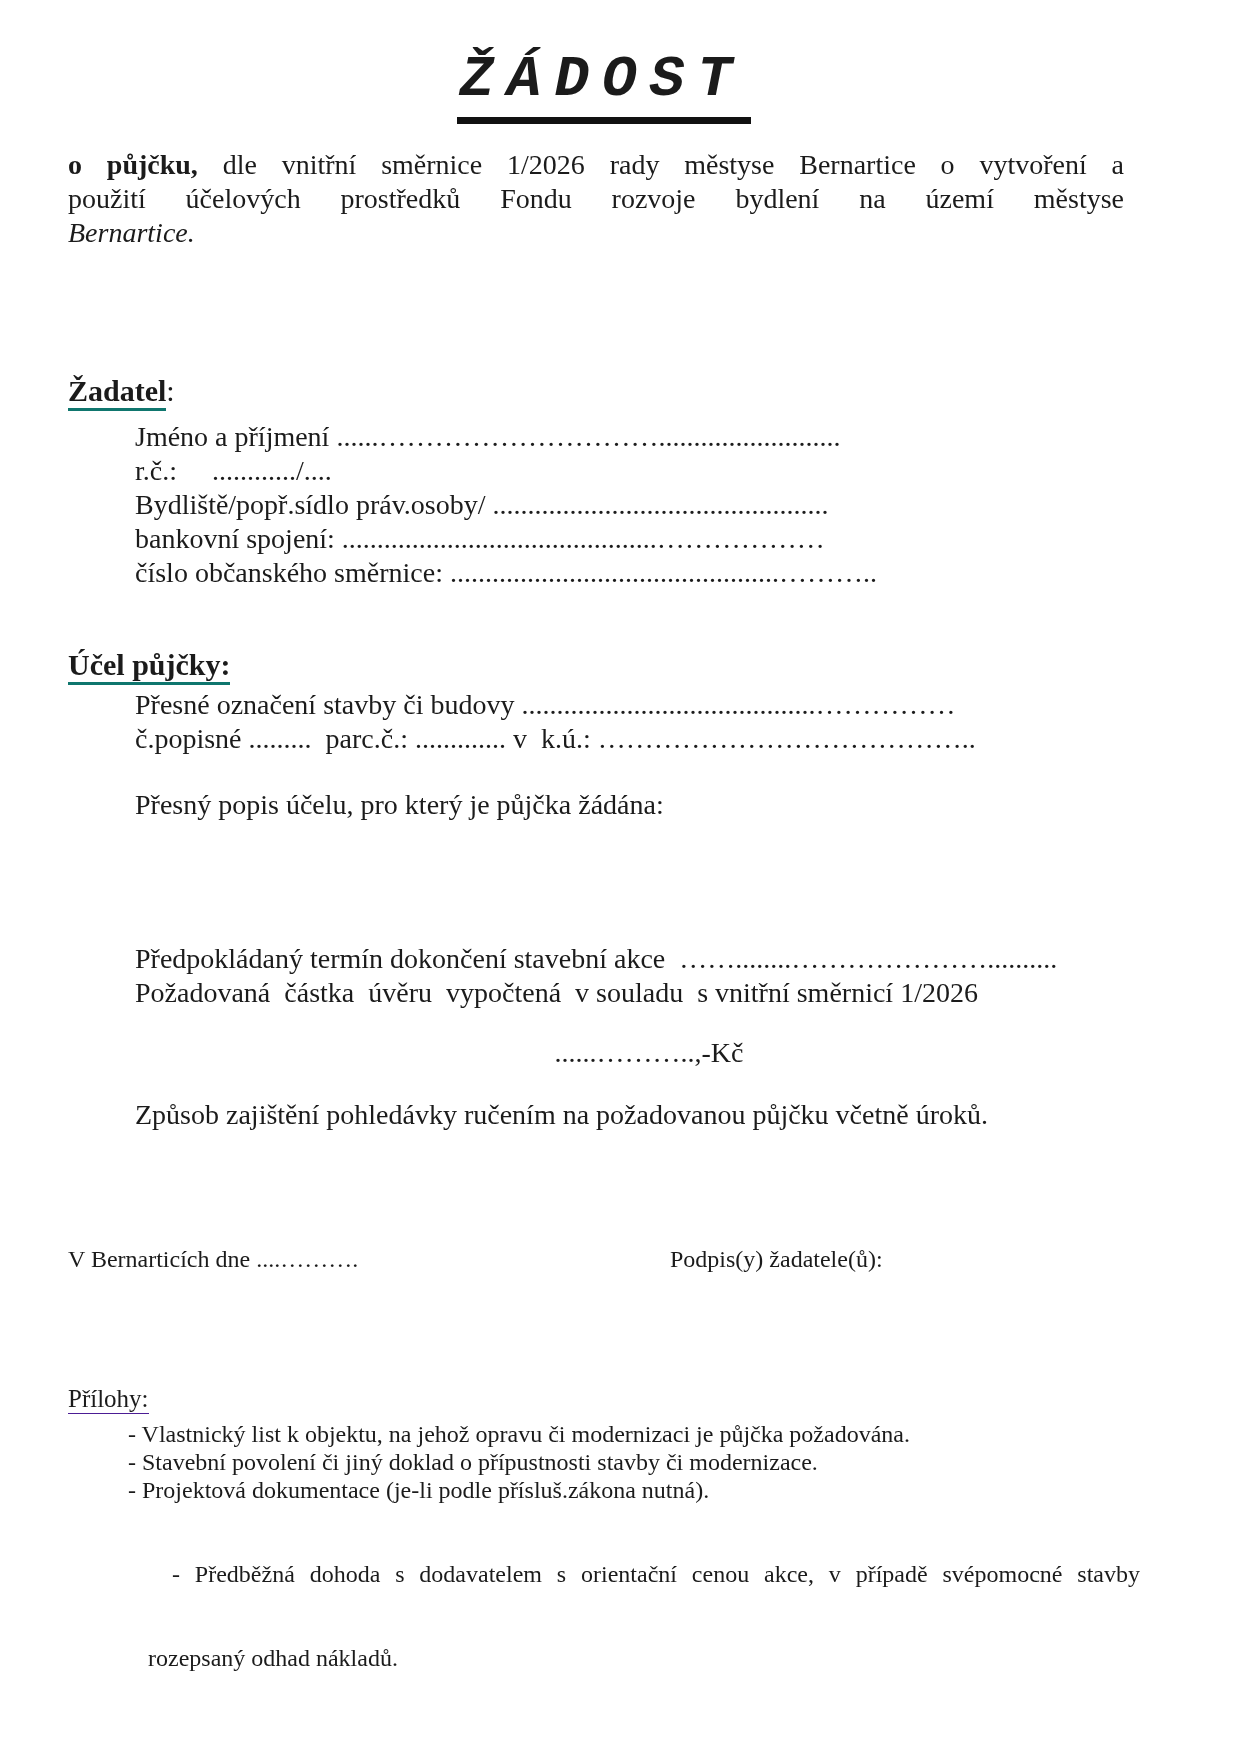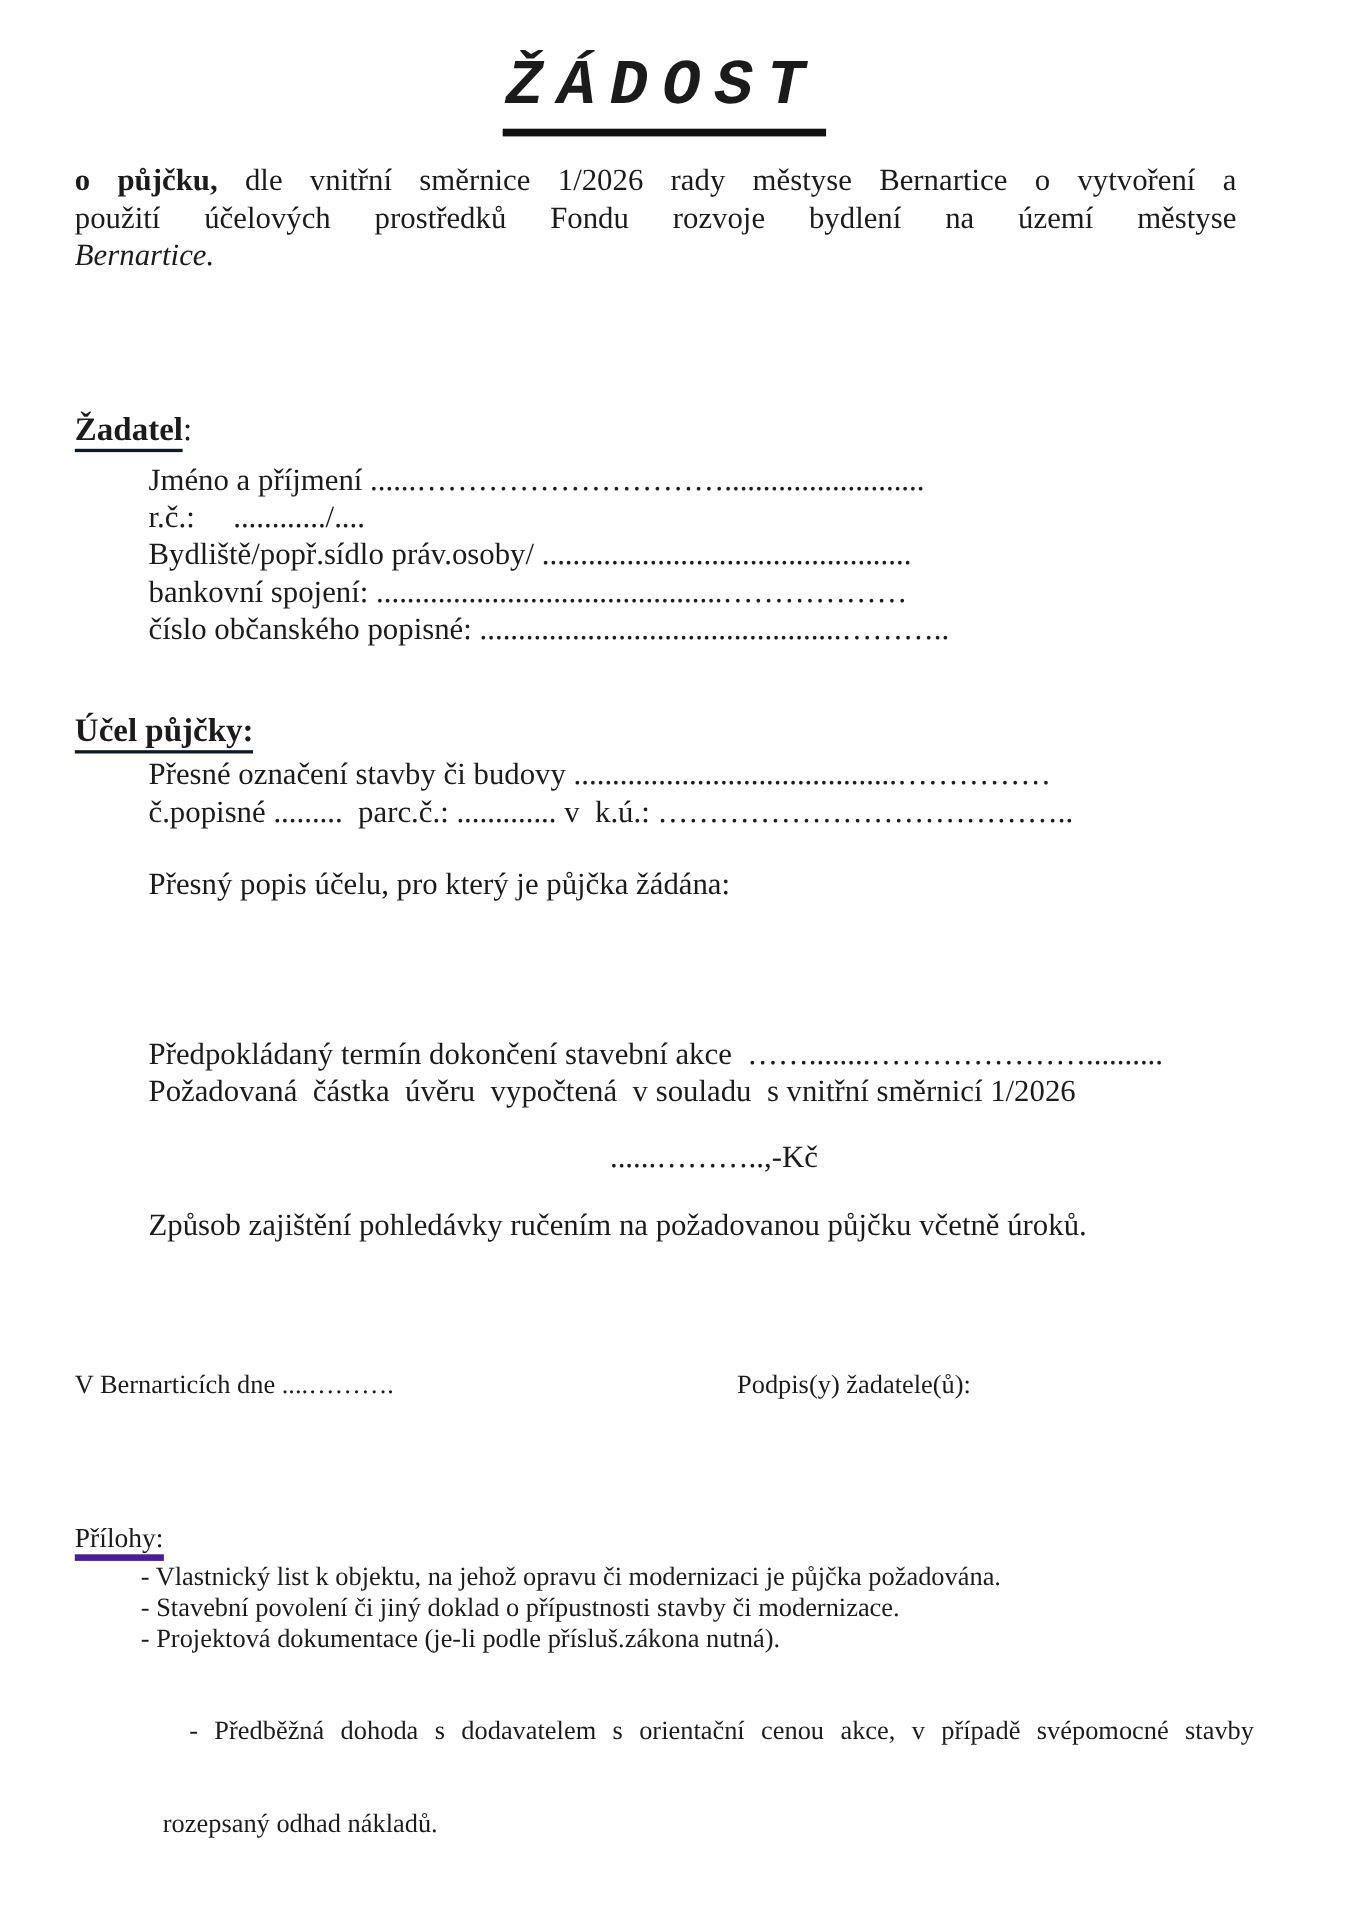--- a/index.html
+++ b/index.html
@@ -30,21 +30,21 @@
     font-family: Liberation Mono, monospace;
   }
   
   .intro { margin: 24px 16px 0 0; font-size: 28px; line-height: 34px; }
   .jline { text-align: justify; text-align-last: justify; }
   .plainline { text-align: left; font-style: italic; }
   
   .sec { margin: 0; font-size: 30px; line-height: 38px; font-weight: bold; }
   .sec-zadatel { margin-top: 122px; }
   .sec-ucel { margin-top: 56px; }
-  .sec .u-thick { border-bottom: 3px solid #0f172a; padding-bottom: 1px; }
+  .sec .u-thick { border-bottom: 3px solid #0f766e; padding-bottom: 1px; }
   .sec .colon { font-weight: normal; }
   
   .fields { margin: 10px 0 0 67px; }
   .fields2 { margin: 4px 0 0 67px; }
   .field {
     font-size: 28px; line-height: 34px;
     white-space: pre-wrap;
   }
   .desc-line { margin: 32px 0 0 67px; }
   .deadline-line { margin: 120px 0 0 67px; }
@@ -63,21 +63,21 @@
     margin-top: 112px;
     height: 32px;
     font-size: 24px; line-height: 30px;
     white-space: pre-wrap;
   }
   .sig-place { position: absolute; left: 0; top: 0; }
   .sig-label { position: absolute; left: 602px; top: 0; }
   
   .attachments { margin-top: 108px; }
   .att-heading { font-size: 25px; line-height: 30px; }
-  .att-heading .u-thin { border-bottom: 6px solid #4c1d95; padding-bottom: 1px; font-family: Liberation Serif, serif; }
+  .att-heading .u-thin { border-bottom: 1px solid #4c1d95; padding-bottom: 1px; font-family: Liberation Serif, serif; }
   .att-list { margin: 6px 0 0 60px; }
   .att-item {
     font-size: 24px; line-height: 28px;
     white-space: pre-wrap;
   }
   .att-item-just .just-line {
     text-align: justify; text-align-last: justify;
     white-space: normal;
     margin-left: 44px;
   }
@@ -101,21 +101,21 @@
 
   <div class="sec sec-zadatel">
     <span class="u-thick">Žadatel</span><span class="colon">:</span>
   </div>
 
   <div class="fields">
     <div class="field">Jméno a příjmení ......…………………………..........................</div>
     <div class="field">r.č.:     ............/....</div>
     <div class="field">Bydliště/popř.sídlo práv.osoby/ ................................................</div>
     <div class="field">bankovní spojení: .............................................………………</div>
-    <div class="field">číslo občanského popisné: ...............................................………..</div>
+    <div class="field">číslo občanského směrnice: ...............................................………..</div>
   </div>
 
   <div class="sec sec-ucel">
     <span class="u-thick">Účel půjčky:</span>
   </div>
 
   <div class="fields2">
     <div class="field">Přesné označení stavby či budovy ..........................................……………</div>
     <div class="field">č.popisné .........  parc.č.: ............. v  k.ú.: …………………………………..</div>
   </div>

